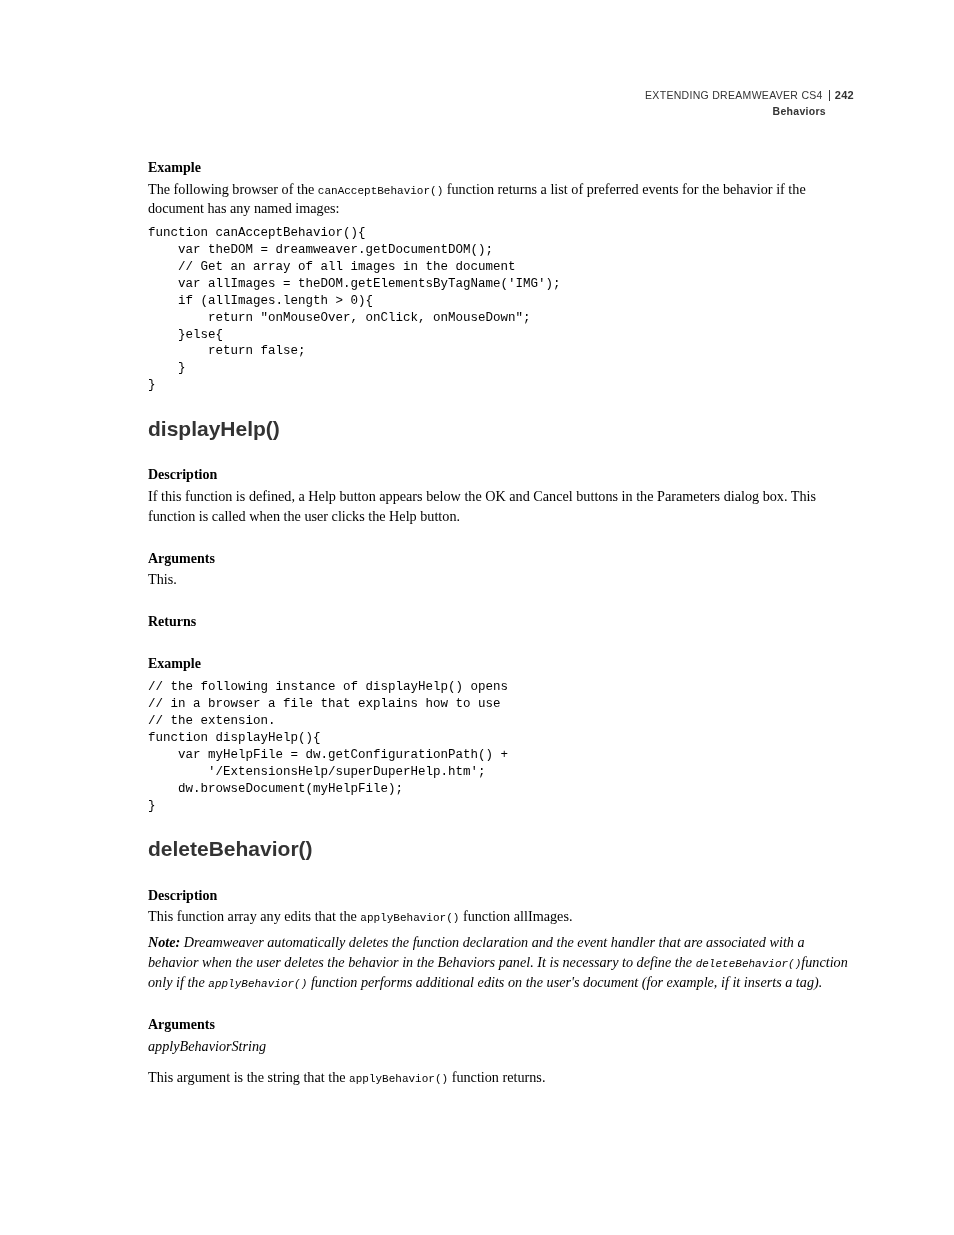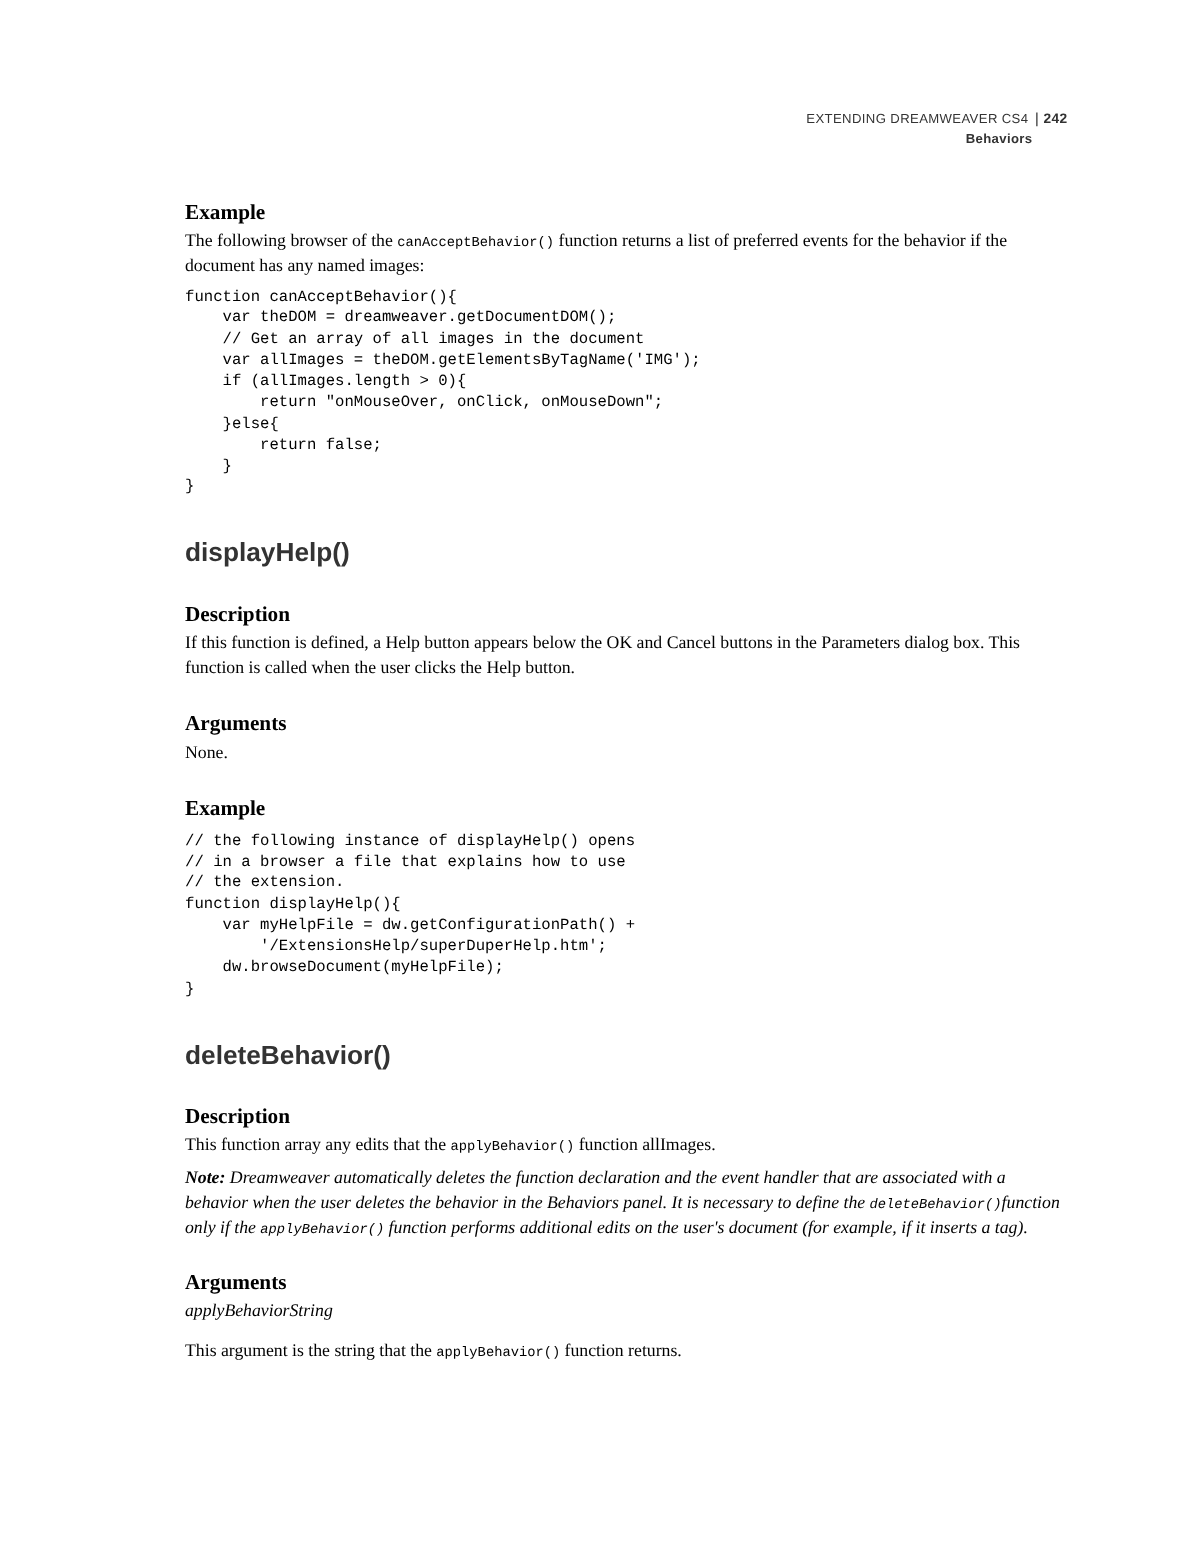--- a/index.html
+++ b/index.html
@@ -53,26 +53,26 @@
     margin-top: 1px;
     padding-right: 28px;
   }
   .content {
     margin-top: 70px;
   }
   h2.section {
     font-family: "Myriad Pro", "Helvetica Neue", Arial, sans-serif;
     font-weight: bold;
     font-size: 21px;
-    margin: 30px 0 12px 0;
+    margin: 20px 0 12px 0;
     color: #333;
   }
   .subhead {
     font-weight: bold;
-    font-size: 17px;
+    font-size: 14px;
     margin: 22px 0 2px 0;
   }
   p {
     margin: 2px 0 6px 0;
     font-size: 14.2px;
   }
   .code-inline {
     font-family: "Courier New", Courier, monospace;
     font-size: 11px;
   }
@@ -116,22 +116,23 @@
         return false;
     }
 }</pre>
 
     <h2 class="section">displayHelp()</h2>
 
     <div class="subhead">Description</div>
     <p>If this function is defined, a Help button appears below the OK and Cancel buttons in the Parameters dialog box. This function is called when the user clicks the Help button.</p>
 
     <div class="subhead">Arguments</div>
-    <p>None.</p>
+    <p>This.</p>
 
+    <div class="subhead">Returns</div>
 
     <div class="subhead">Example</div>
     <pre class="code">// the following instance of displayHelp() opens
 // in a browser a file that explains how to use
 // the extension.
 function displayHelp(){
     var myHelpFile = dw.getConfigurationPath() +
         '/ExtensionsHelp/superDuperHelp.htm';
     dw.browseDocument(myHelpFile);
 }</pre>

